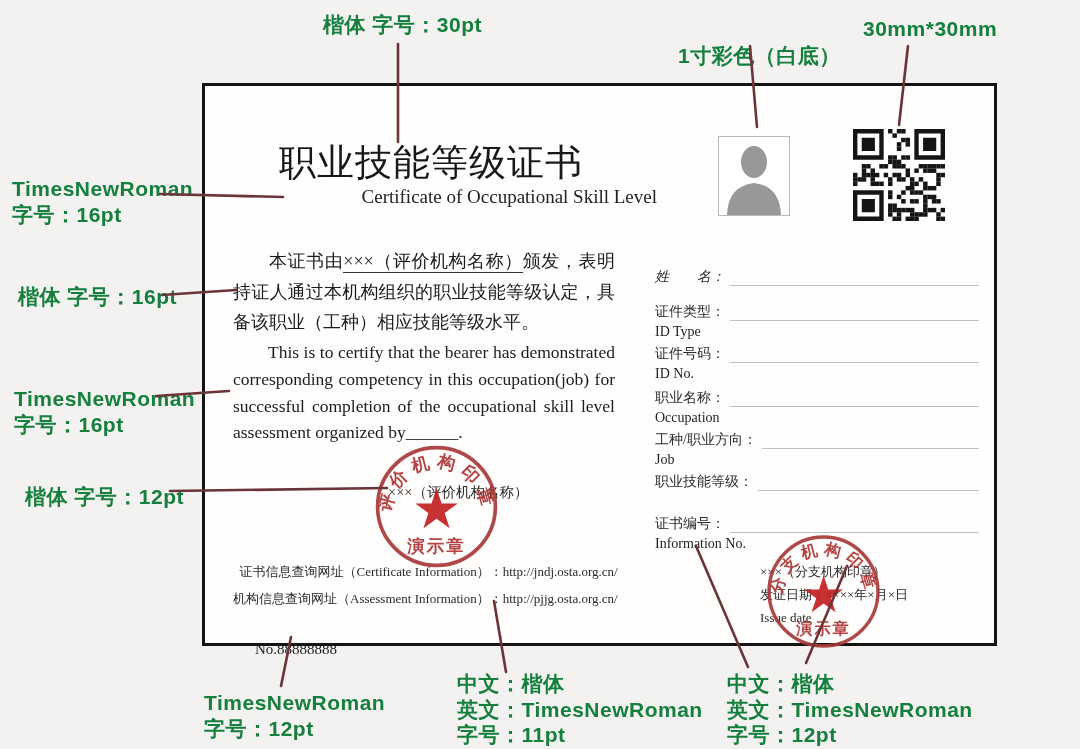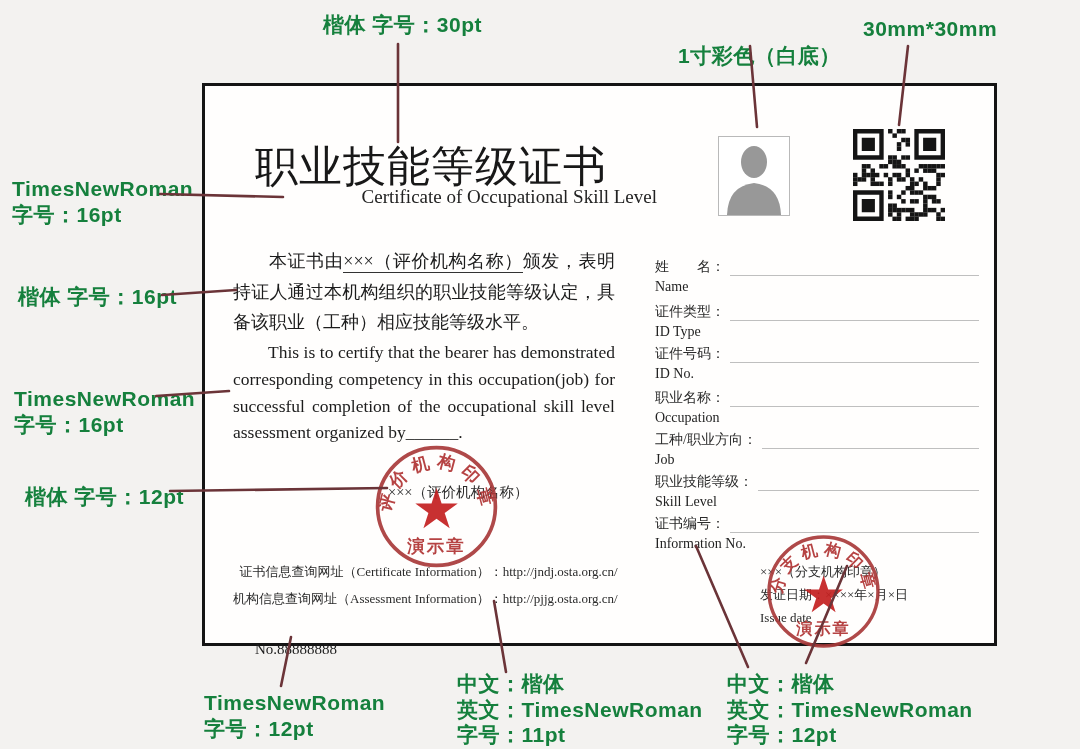--- a/index.html
+++ b/index.html
@@ -12,21 +12,21 @@
 
   
   #leaders{position:absolute;left:0;top:0;width:1080px;height:749px;pointer-events:none;z-index:9;}
 
   
   #cert{position:absolute;left:202px;top:83px;width:795px;height:563px;background:#fffefd;
         border:3px solid #141414;box-sizing:border-box;
         font-family:"Liberation Serif","DejaVu Serif",serif;color:#1f1f1f;}
   #cert .abs{position:absolute;}
 
-  .cert-title{left:0;top:52px;width:452px;text-align:center;font-size:43px;letter-spacing:1px;color:#181818;}
+  .cert-title{left:0;top:52px;width:452px;text-align:center;font-size:37px;letter-spacing:1px;color:#181818;}
   .cert-subtitle{left:0;top:100px;width:452px;text-align:right;font-size:19px;color:#222;}
 
   .para{left:28px;top:160px;width:382px;font-size:18px;line-height:1.7;text-align:justify;
         text-indent:2em;color:#1c1c1c;}
   .para-en{left:28px;top:253px;width:382px;font-size:17.5px;line-height:1.53;text-align:justify;
         text-indent:2em;color:#1c1c1c;}
   .u-line{border-bottom:1.5px solid #333;padding-bottom:1px;}
 
   .issuer-line{left:183px;top:397px;font-size:14.5px;color:#2a2a2a;z-index:2;}
 
@@ -254,26 +254,25 @@
           <rect x="13" y="20" width="1.02" height="1.02"></rect>
           <rect x="14" y="20" width="1.02" height="1.02"></rect>
           <rect x="19" y="20" width="1.02" height="1.02"></rect>
           <rect x="20" y="20" width="1.02" height="1.02"></rect>
           <path d="M0,0h7v7h-7z M1,1h5v5h-5z M2,2h3v3h-3z" fill-rule="evenodd"></path>
           <path d="M14,0h7v7h-7z M15,1h5v5h-5z M16,2h3v3h-3z" fill-rule="evenodd"></path>
           <path d="M0,14h7v7h-7z M1,15h5v5h-5z M2,16h3v3h-3z" fill-rule="evenodd"></path>
         </svg>
     </div>
 
-    <div class="frow" style="top:171px;" data-interactable="false">
+    <div class="frow" style="top:181px;font-style:italic;" data-interactable="false">
       <div class="cnl">
           <span data-interactable="false">姓　　名：</span>
           <span class="fill" data-interactable="false"></span>
         </div>
-      <div class="enl" data-interactable="false">Name</div>
     </div>
     <div class="frow" style="top:216px;" data-interactable="false">
       <div class="cnl">
           <span data-interactable="false">证件类型：</span>
           <span class="fill" data-interactable="false"></span>
         </div>
       <div class="enl" data-interactable="false">ID Type</div>
     </div>
     <div class="frow" style="top:258px;" data-interactable="false">
       <div class="cnl">
@@ -294,21 +293,20 @@
           <span data-interactable="false">工种/职业方向：</span>
           <span class="fill" data-interactable="false"></span>
         </div>
       <div class="enl" data-interactable="false">Job</div>
     </div>
     <div class="frow" style="top:386px;" data-interactable="false">
       <div class="cnl">
           <span data-interactable="false">职业技能等级：</span>
           <span class="fill" data-interactable="false"></span>
         </div>
-      <div class="enl" data-interactable="false">Skill Level</div>
     </div>
     <div class="frow" style="top:428px;" data-interactable="false">
       <div class="cnl">
           <span data-interactable="false">证书编号：</span>
           <span class="fill" data-interactable="false"></span>
         </div>
       <div class="enl" data-interactable="false">Information No.</div>
     </div>
 
     <div class="abs branch" data-interactable="false">

